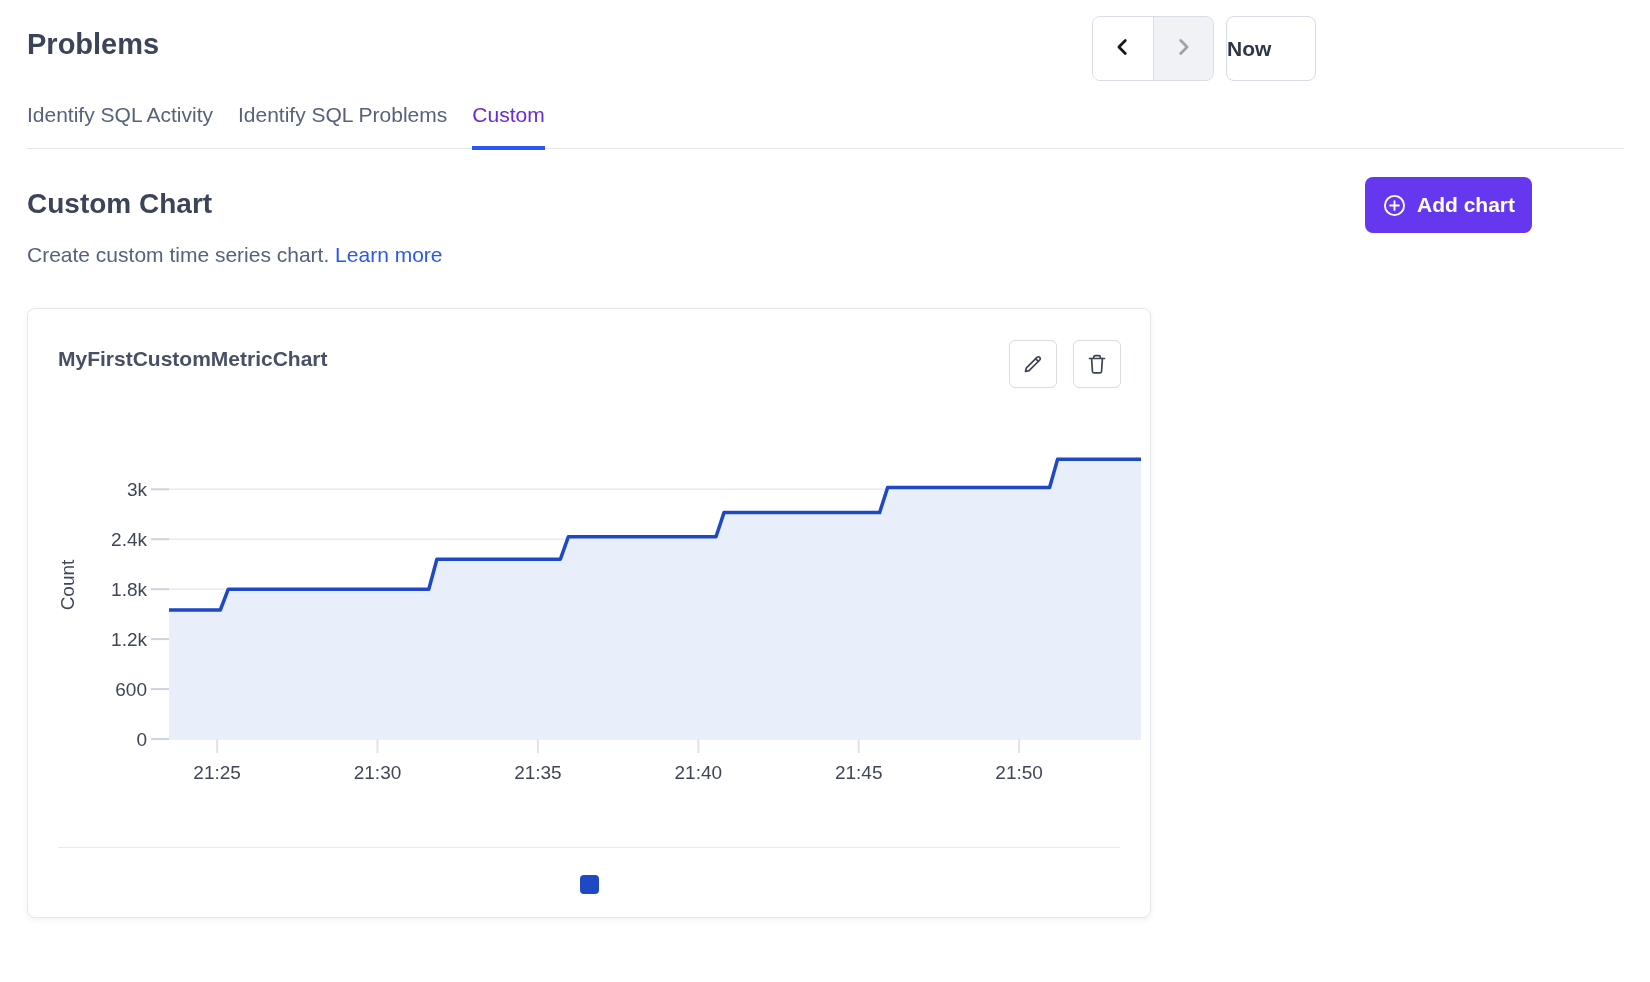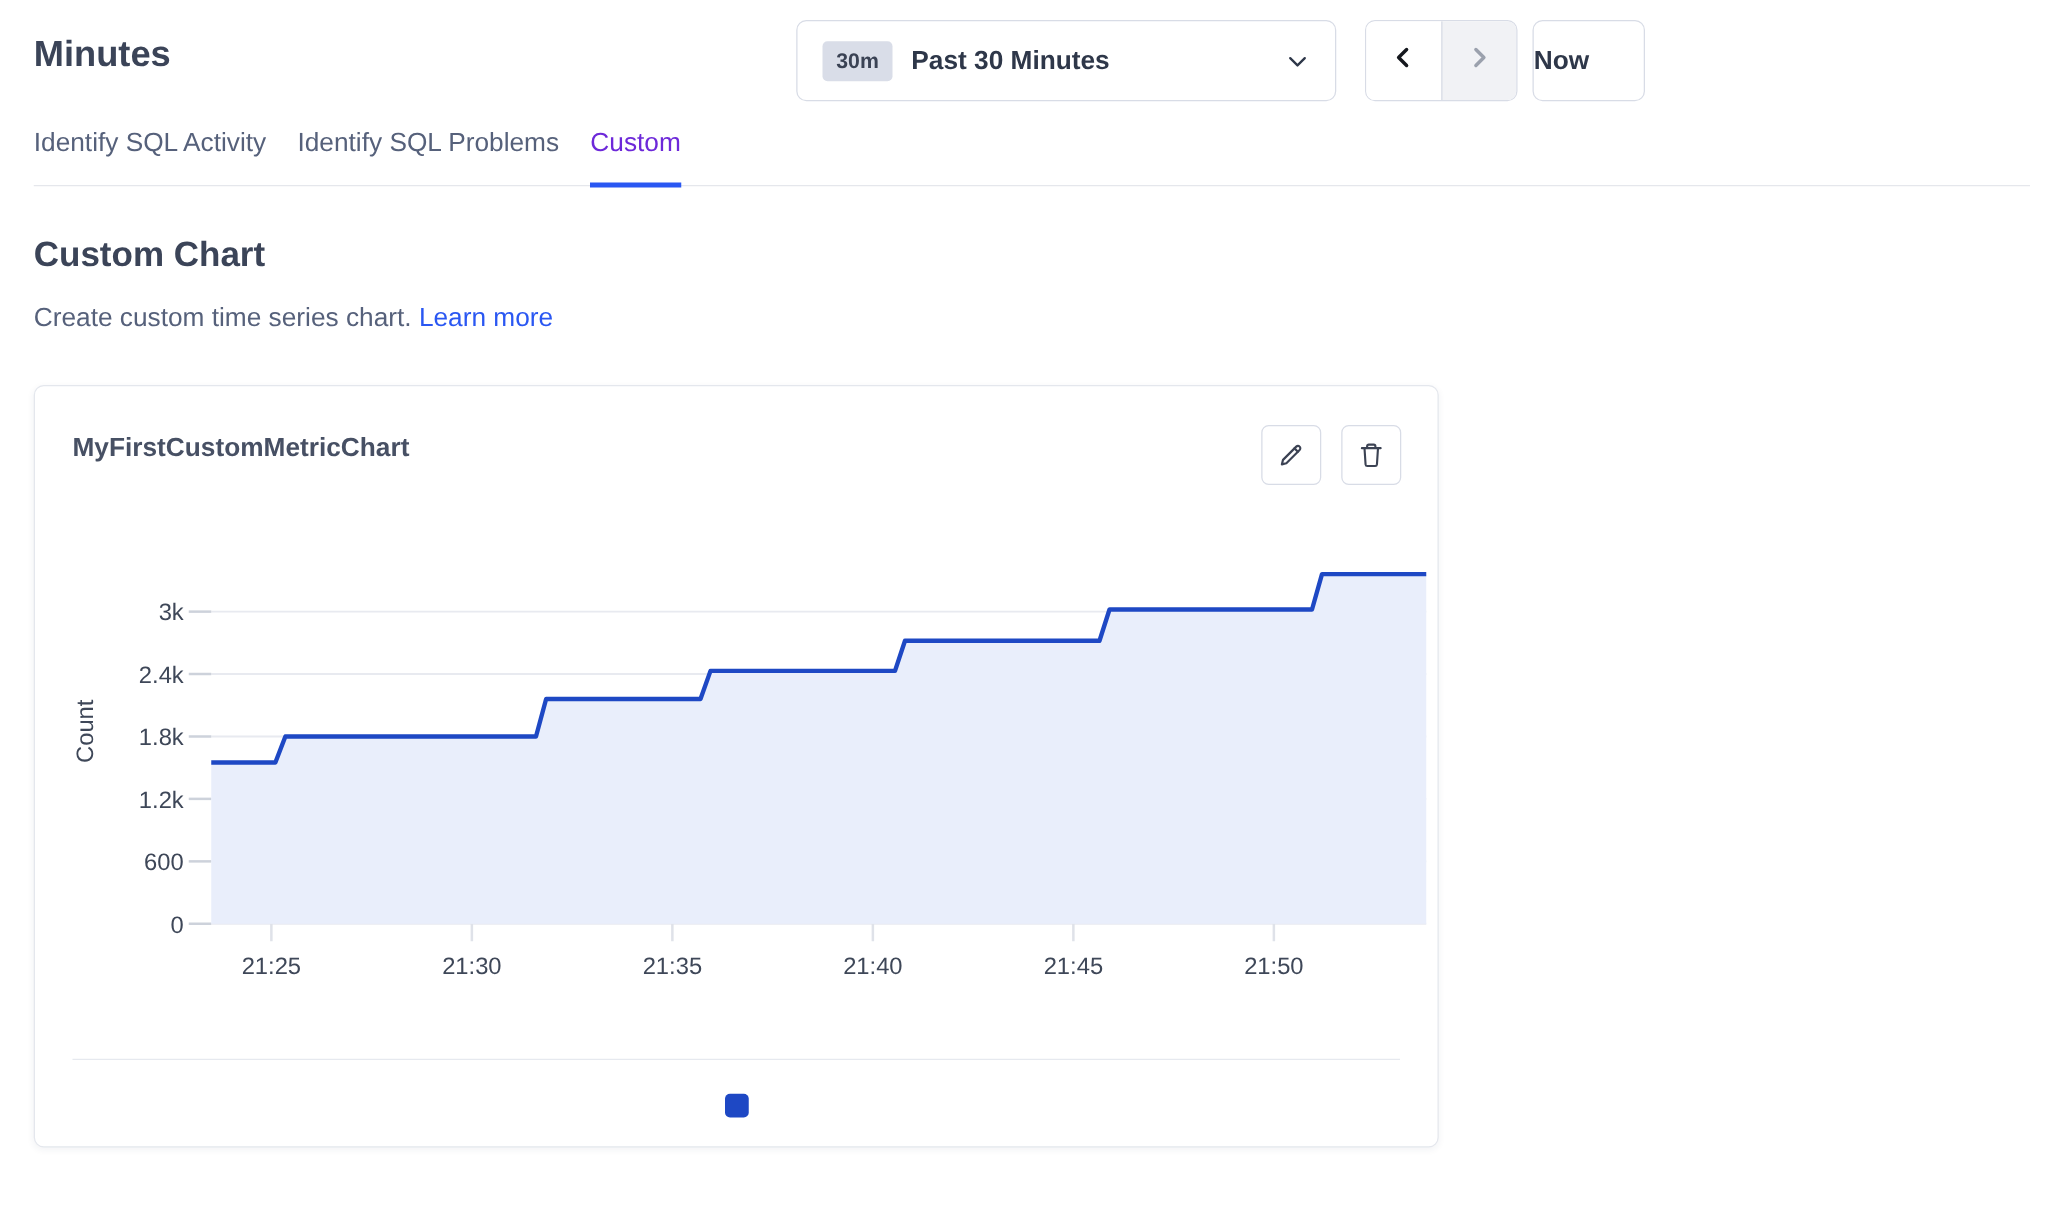--- a/index.html
+++ b/index.html
@@ -57,31 +57,22 @@
   .legend-divider{position:absolute;left:30px;right:30px;top:538px;height:1px;background:#e6e9ef;}
   .legend{position:absolute;left:0;right:0;top:566px;display:flex;align-items:center;justify-content:center;gap:13px;cursor:pointer;}
   .legend-swatch{width:19px;height:19px;border-radius:4px;background:var(--chart-line);}
   .legend-label{font-size:20px;color:var(--muted-text);}
 </style>
 </head>
 <body>
 
 <div class="screen">
 
-  <h1 class="page-title">Minutes</h1>
+  <h1 class="page-title">Problems</h1>
 
-  <div class="time-select">
-    <span class="range-badge">30m</span>
-    <span class="range-label">Past 30 Minutes</span>
-    <span class="chev-down">
-      <svg width="20" height="20" viewBox="0 0 24 24" fill="none" stroke="#2e3749" stroke-width="2.2" stroke-linecap="round" stroke-linejoin="round">
-          <path d="M5 9 L12 16 L19 9"></path>
-        </svg>
-    </span>
-  </div>
 
   <div class="pager">
     <div class="pager-prev">
       <span>
         <svg width="22" height="22" viewBox="0 0 24 24" fill="none" stroke="#15181e" stroke-width="3" stroke-linecap="round" stroke-linejoin="round">
             <path d="M14.5 5 L7.5 12 L14.5 19"></path>
           </svg>
       </span>
     </div>
     <div class="pager-next">
@@ -103,20 +94,29 @@
     <div class="tab active">Custom</div>
   </div>
 
   <h2 class="section-heading">Custom Chart</h2>
 
   <div class="subtitle">
     <span>Create custom time series chart.</span>
     <a class="learn-more">Learn more</a>
   </div>
 
+  <button class="add-chart">
+    <span style="display:flex;">
+      <svg width="25" height="25" viewBox="0 0 24 24" fill="none" stroke="#fff" stroke-width="1.8" stroke-linecap="round">
+          <circle cx="12" cy="12" r="9.2"></circle>
+          <path d="M12 7.8 V16.2 M7.8 12 H16.2"></path>
+        </svg>
+    </span>
+    <span>Add chart</span>
+  </button>
 
   <div class="card">
     <div class="card-title">MyFirstCustomMetricChart</div>
 
     <div class="icon-btn edit">
       <span style="display:flex;">
         <svg width="24" height="24" viewBox="0 0 24 24" fill="none" stroke="#3c4354" stroke-width="1.7" stroke-linecap="round" stroke-linejoin="round">
           <path d="M4.5 19.5 L5.4 15.9 L16 5.3 a1.9 1.9 0 0 1 2.7 0 a1.9 1.9 0 0 1 0 2.7 L8.1 18.6 L4.5 19.5 Z"></path>
           <path d="M14.6 6.7 L17.3 9.4"></path>
         </svg>

